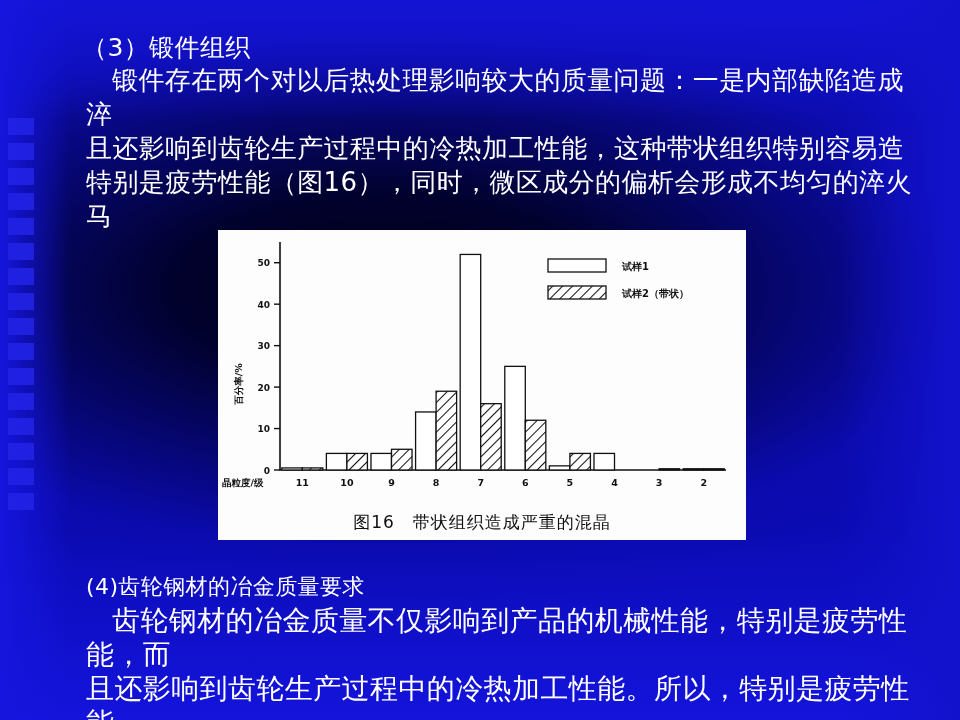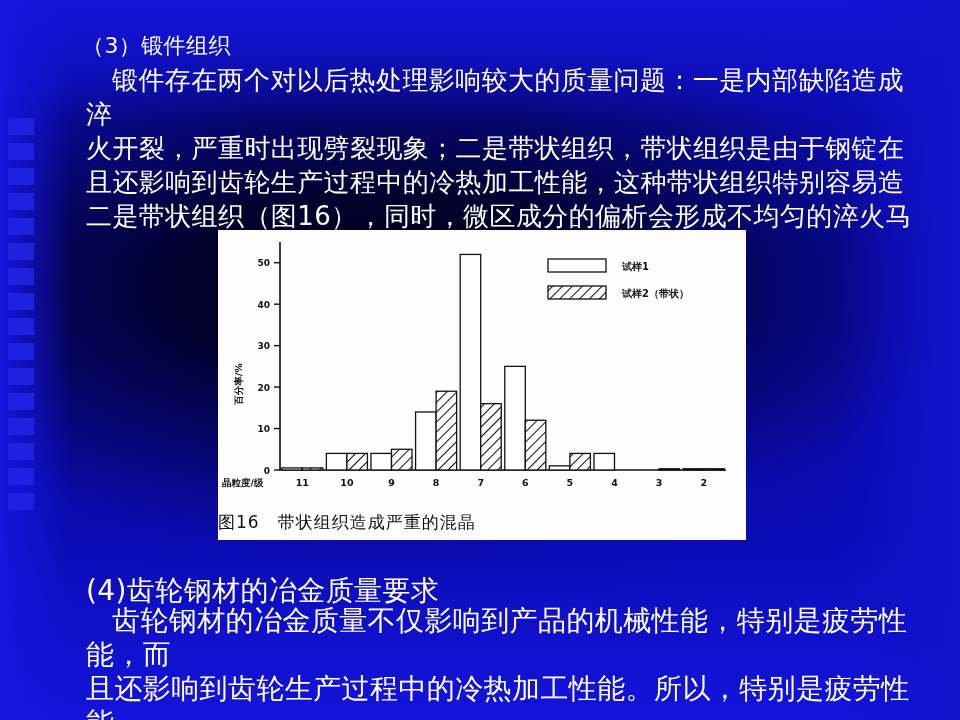--- a/index.html
+++ b/index.html
@@ -45,35 +45,35 @@
     display:flex;flex-direction:column;justify-content:space-between;
   }
   .deco-sq{width:26px;height:17px;background:#2323e8;opacity:.85;}
 
   
   .txt{
     position:absolute;color:#ffffff;
     font-family:"DejaVu Sans","Liberation Sans",sans-serif;
     letter-spacing:.4px;white-space:nowrap;
   }
-  .heading1{left:82px;top:31px;font-size:22px;}
+  .heading1{left:82px;top:31px;font-size:25px;}
   .para-top{left:86px;top:63px;font-size:26px;line-height:34px;white-space:normal;width:840px;}
   .para-top p{margin:0;}
   .indent{display:inline-block;width:26px;}
-  .heading2{left:86px;top:572px;font-size:28px;}
+  .heading2{left:86px;top:572px;font-size:22px;}
   .para-bot{left:86px;top:604px;font-size:28px;line-height:34px;white-space:normal;width:840px;}
   .para-bot p{margin:0;}
 
   
   #figure{
     position:absolute;left:218px;top:230px;width:528px;height:310px;
     background:#fdfdfd;
   }
   .caption{
-    position:absolute;left:0;right:0;bottom:6px;
+    position:absolute;left:0;right:0;bottom:6px;text-align:center;
     font-family:"DejaVu Sans","Liberation Sans",sans-serif;
     font-size:17px;color:#111;letter-spacing:1px;
   }
   #chart-area{
     position:absolute;left:0;top:4px;width:528px;height:268px;
   }
   svg{display:block;}
   .ax{stroke:#101010;stroke-width:1.6;fill:none;}
   .tick{stroke:#101010;stroke-width:1.4;}
   .ticklbl{font-family:"DejaVu Sans",sans-serif;font-size:9px;font-weight:bold;fill:#111;}
@@ -111,23 +111,22 @@
       <div class="deco-sq" style="background: rgb(35, 35, 232);"></div>
       <div class="deco-sq" style="background: rgb(35, 35, 232);"></div>
       <div class="deco-sq" style="background: rgb(35, 35, 232);"></div>
       <div class="deco-sq" style="background: rgb(35, 35, 232);"></div>
     </div>
 
   <div class="txt heading1">（3）锻件组织</div>
 
   <div class="txt para-top" id="para-top">
       <p><span class="indent"></span>锻件存在两个对以后热处理影响较大的质量问题：一是内部缺陷造成淬</p>
-      <p>火开裂，严重时出现劈裂现象；二是带状组织，带状组织是由于钢锭在</p>
       <p>且还影响到齿轮生产过程中的冷热加工性能，这种带状组织特别容易造</p>
-      <p>二是带状组织（图16），同时，微区成分的偏析会形成不均匀的淬火马</p>
+      <p>特别是疲劳性能（图16），同时，微区成分的偏析会形成不均匀的淬火马</p>
     </div>
 
   <div id="figure">
 
     <div id="chart-area">
       <svg width="528" height="268" viewBox="0 0 528 268">
         <defs>
           <pattern id="hatch" patternUnits="userSpaceOnUse" width="7" height="7" patternTransform="rotate(45)">
             <rect width="7" height="7" fill="#ffffff"></rect>
             <line x1="0" y1="0" x2="0" y2="7" stroke="#111111" stroke-width="2.1"></line>

